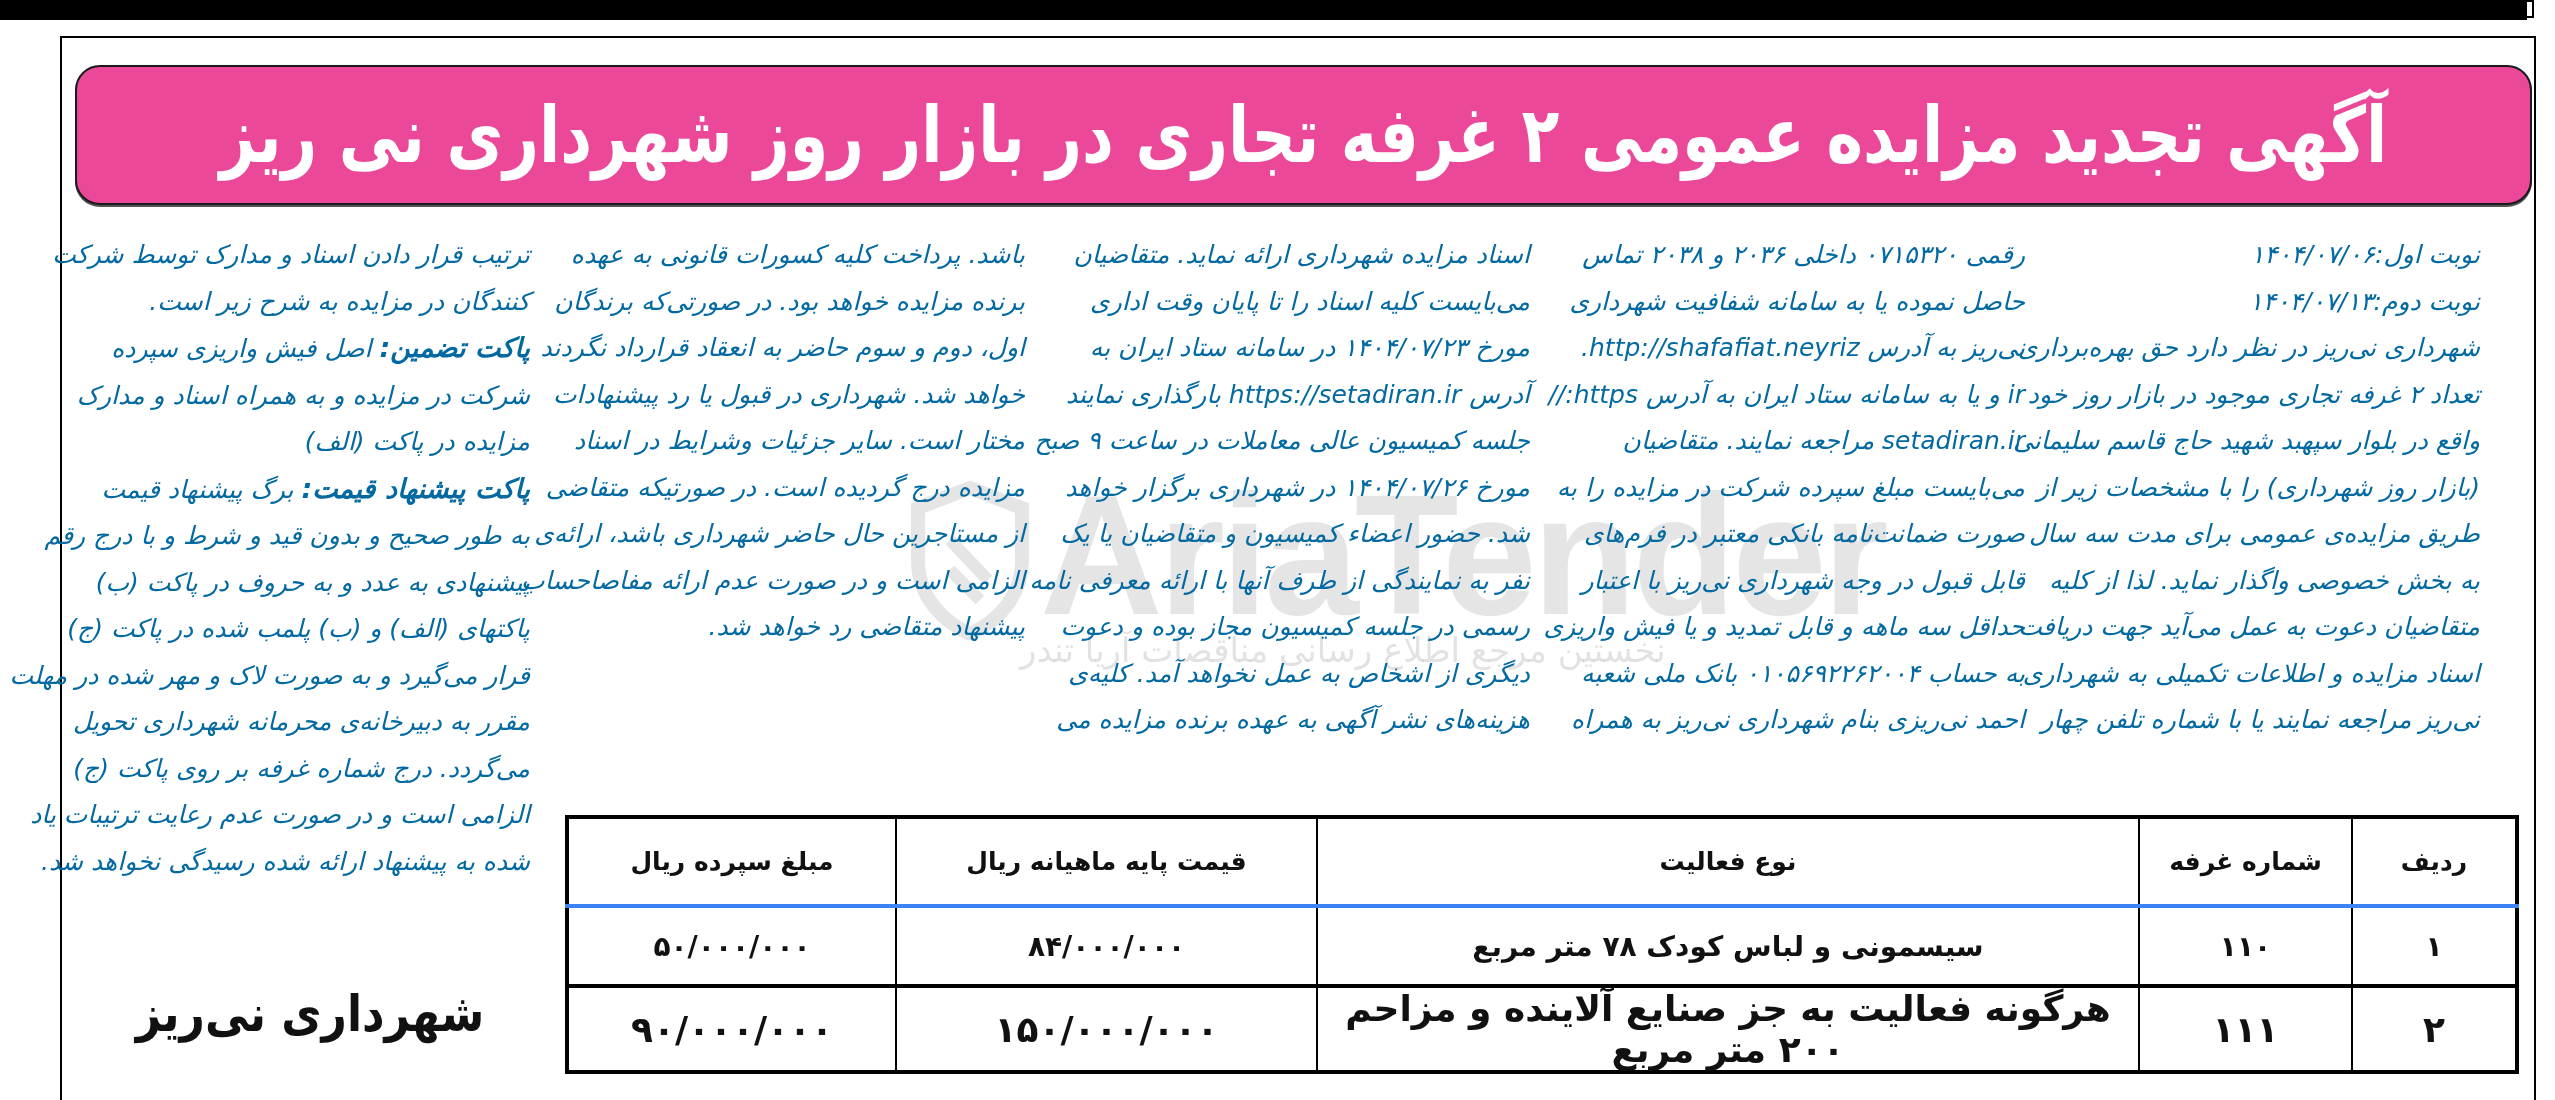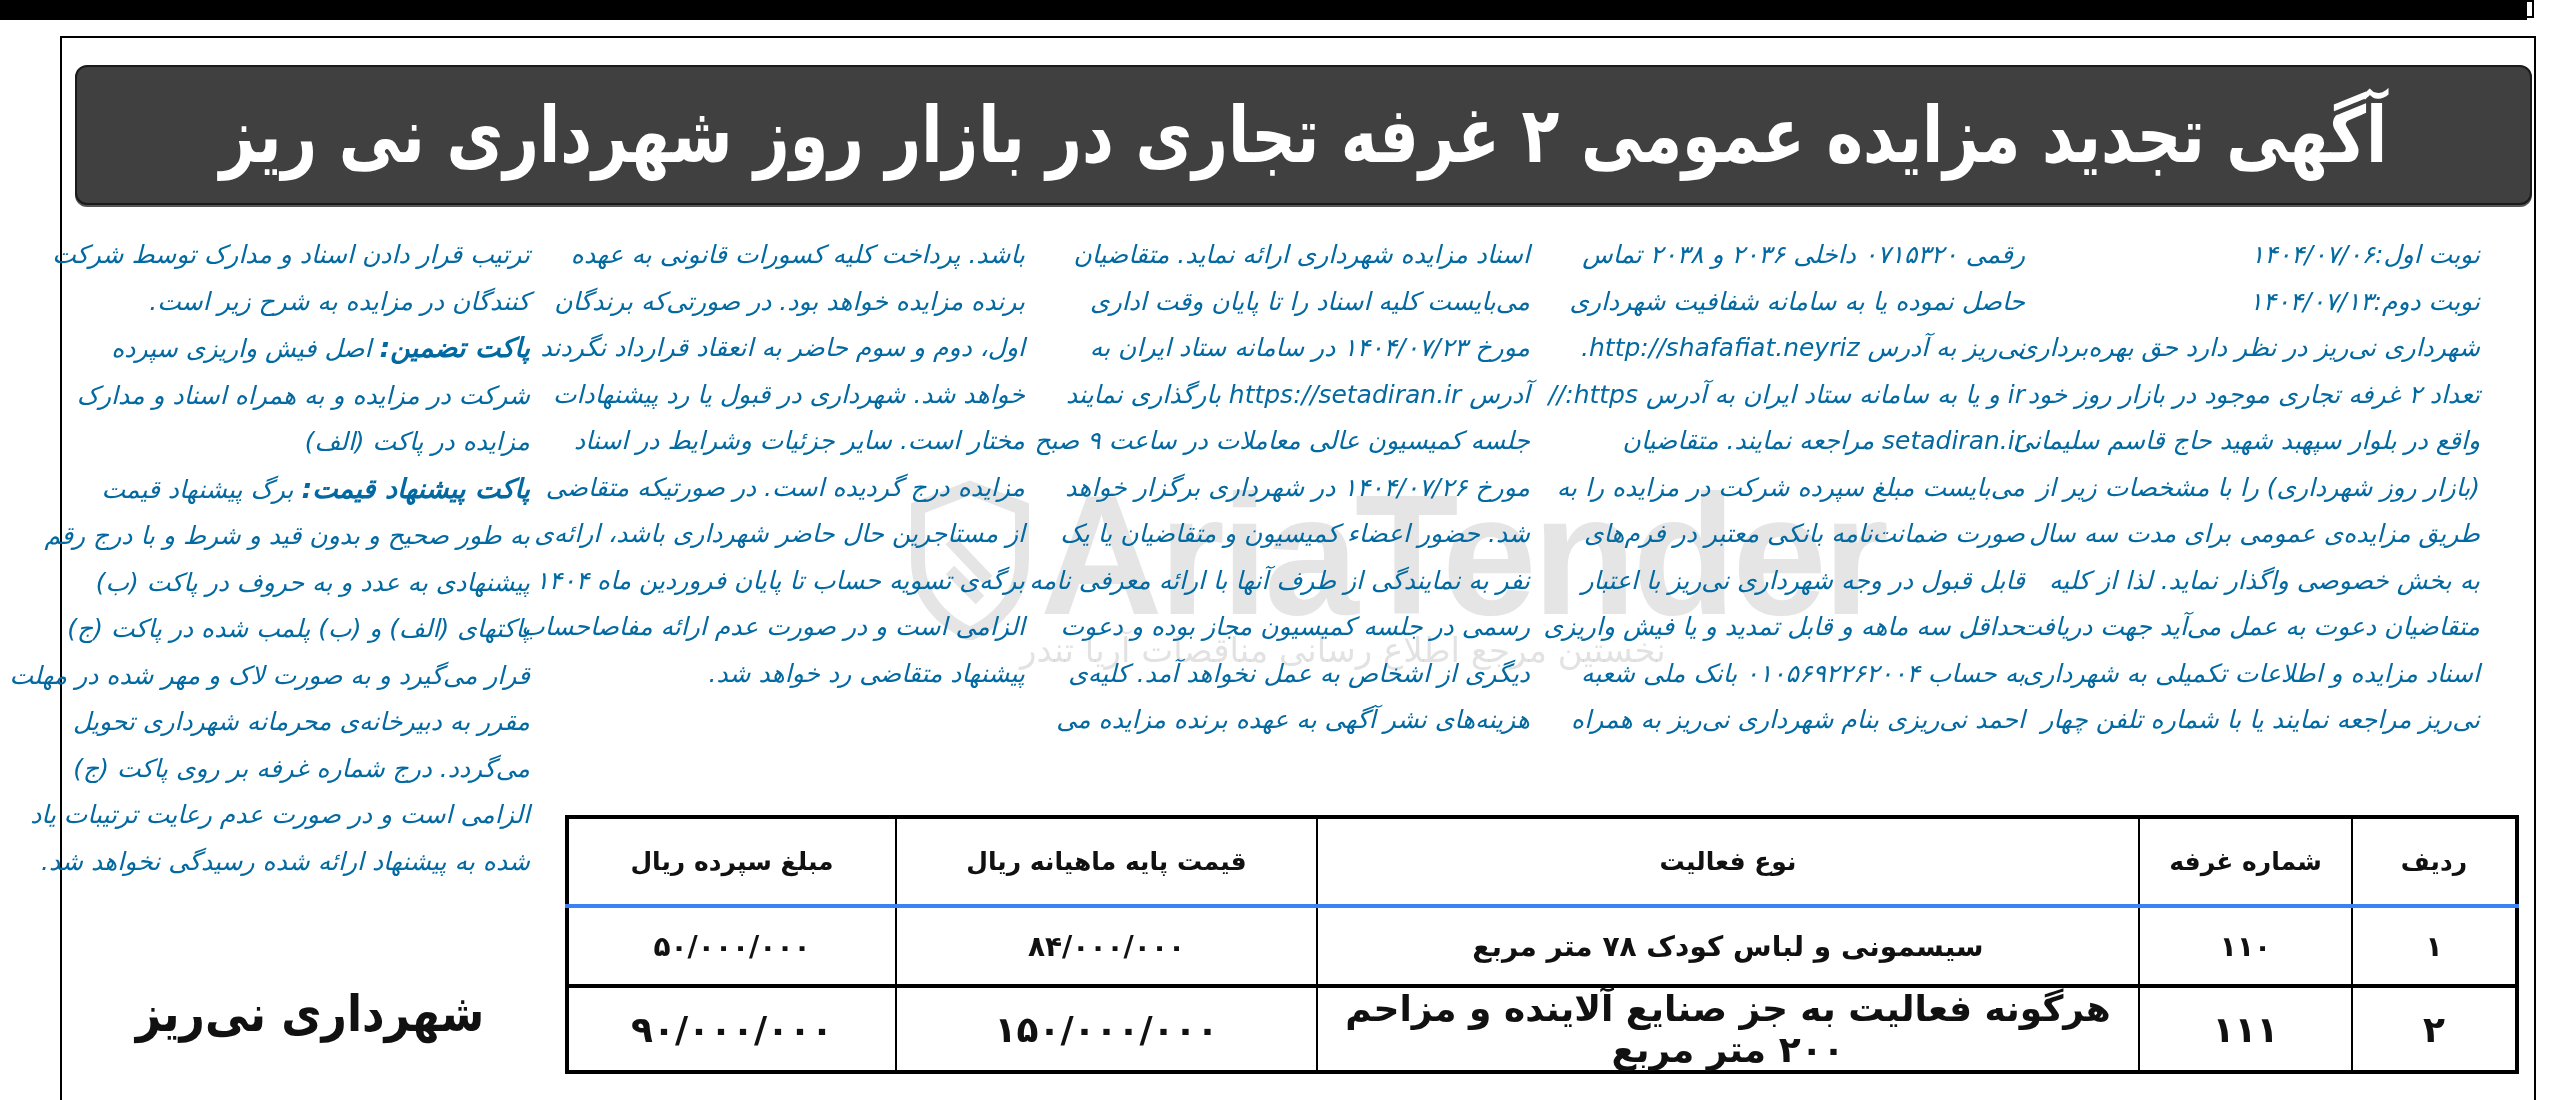--- a/index.html
+++ b/index.html
@@ -5,21 +5,21 @@
   html, body { margin:0; padding:0; }
   body {
     width:2555px; height:1100px; background:#ffffff; position:relative; overflow:hidden;
     font-family:"DejaVu Sans", sans-serif; color:#111;
   }
   .topbar { position:absolute; left:0; top:0; width:2527px; height:20px; background:#000; }
   .topbar-edge { position:absolute; left:2527px; top:0; width:7px; height:18px; border:2px solid #000; border-left:none; box-sizing:border-box; }
   .frame { position:absolute; left:60px; top:36px; width:2476px; height:1080px; border:2px solid #000; box-sizing:border-box; }
   .banner {
     position:absolute; left:75px; top:65px; width:2457px; height:140px;
-    background:#404040; border:2px solid #1a1a1a; border-radius:12px; box-sizing:border-box;
+    background:#ec4899; border:2px solid #1a1a1a; border-radius:25px; box-sizing:border-box;
     box-shadow:0 2px 0 #555;
     display:flex; align-items:center; justify-content:center;
   }
   .banner-title {
     direction:rtl; color:#fff; font-family:"DejaVu Sans", sans-serif; font-weight:bold;
     font-size:62px; letter-spacing:-1px; transform:scaleY(1.25);
   }
   .col {
     position:absolute; top:232px; direction:rtl; text-align:justify;
     font-family:"DejaVu Sans", sans-serif; font-size:25px; line-height:46.5px; color:#0369a1;font-style:italic;
@@ -120,21 +120,20 @@
 </div>
 
 <div class="col c4">
   <span class="line">باشد. پرداخت کلیه کسورات قانونی به عهده</span>
   <span class="line">برنده مزایده خواهد بود. در صورتی‌که برندگان</span>
   <span class="line">اول، دوم و سوم حاضر به انعقاد قرارداد نگردند</span>
   <span class="line">خواهد شد. شهرداری در قبول یا رد پیشنهادات</span>
   <span class="line">مختار است. سایر جزئیات وشرایط در اسناد</span>
   <span class="line">مزایده درج گردیده است. در صورتیکه متقاضی</span>
   <span class="line">از مستاجرین حال حاضر شهرداری باشد، ارائه‌ی</span>
-  <span class="line">برگه‌ی تسویه حساب تا پایان فروردین ماه ۱۴۰۴</span>
   <span class="line">الزامی است و در صورت عدم ارائه مفاصاحساب</span>
   <span class="line">پیشنهاد متقاضی رد خواهد شد.</span>
 </div>
 
 <div class="col c5">
   <span class="line">ترتیب قرار دادن اسناد و مدارک توسط شرکت</span>
   <span class="line">کنندگان در مزایده به شرح زیر است.</span>
   <span class="line"><b class="bold">پاکت تضمین:</b><span> اصل فیش واریزی سپرده</span></span>
   <span class="line">شرکت در مزایده و به همراه اسناد و مدارک</span>
   <span class="line">مزایده در پاکت (الف)</span>

